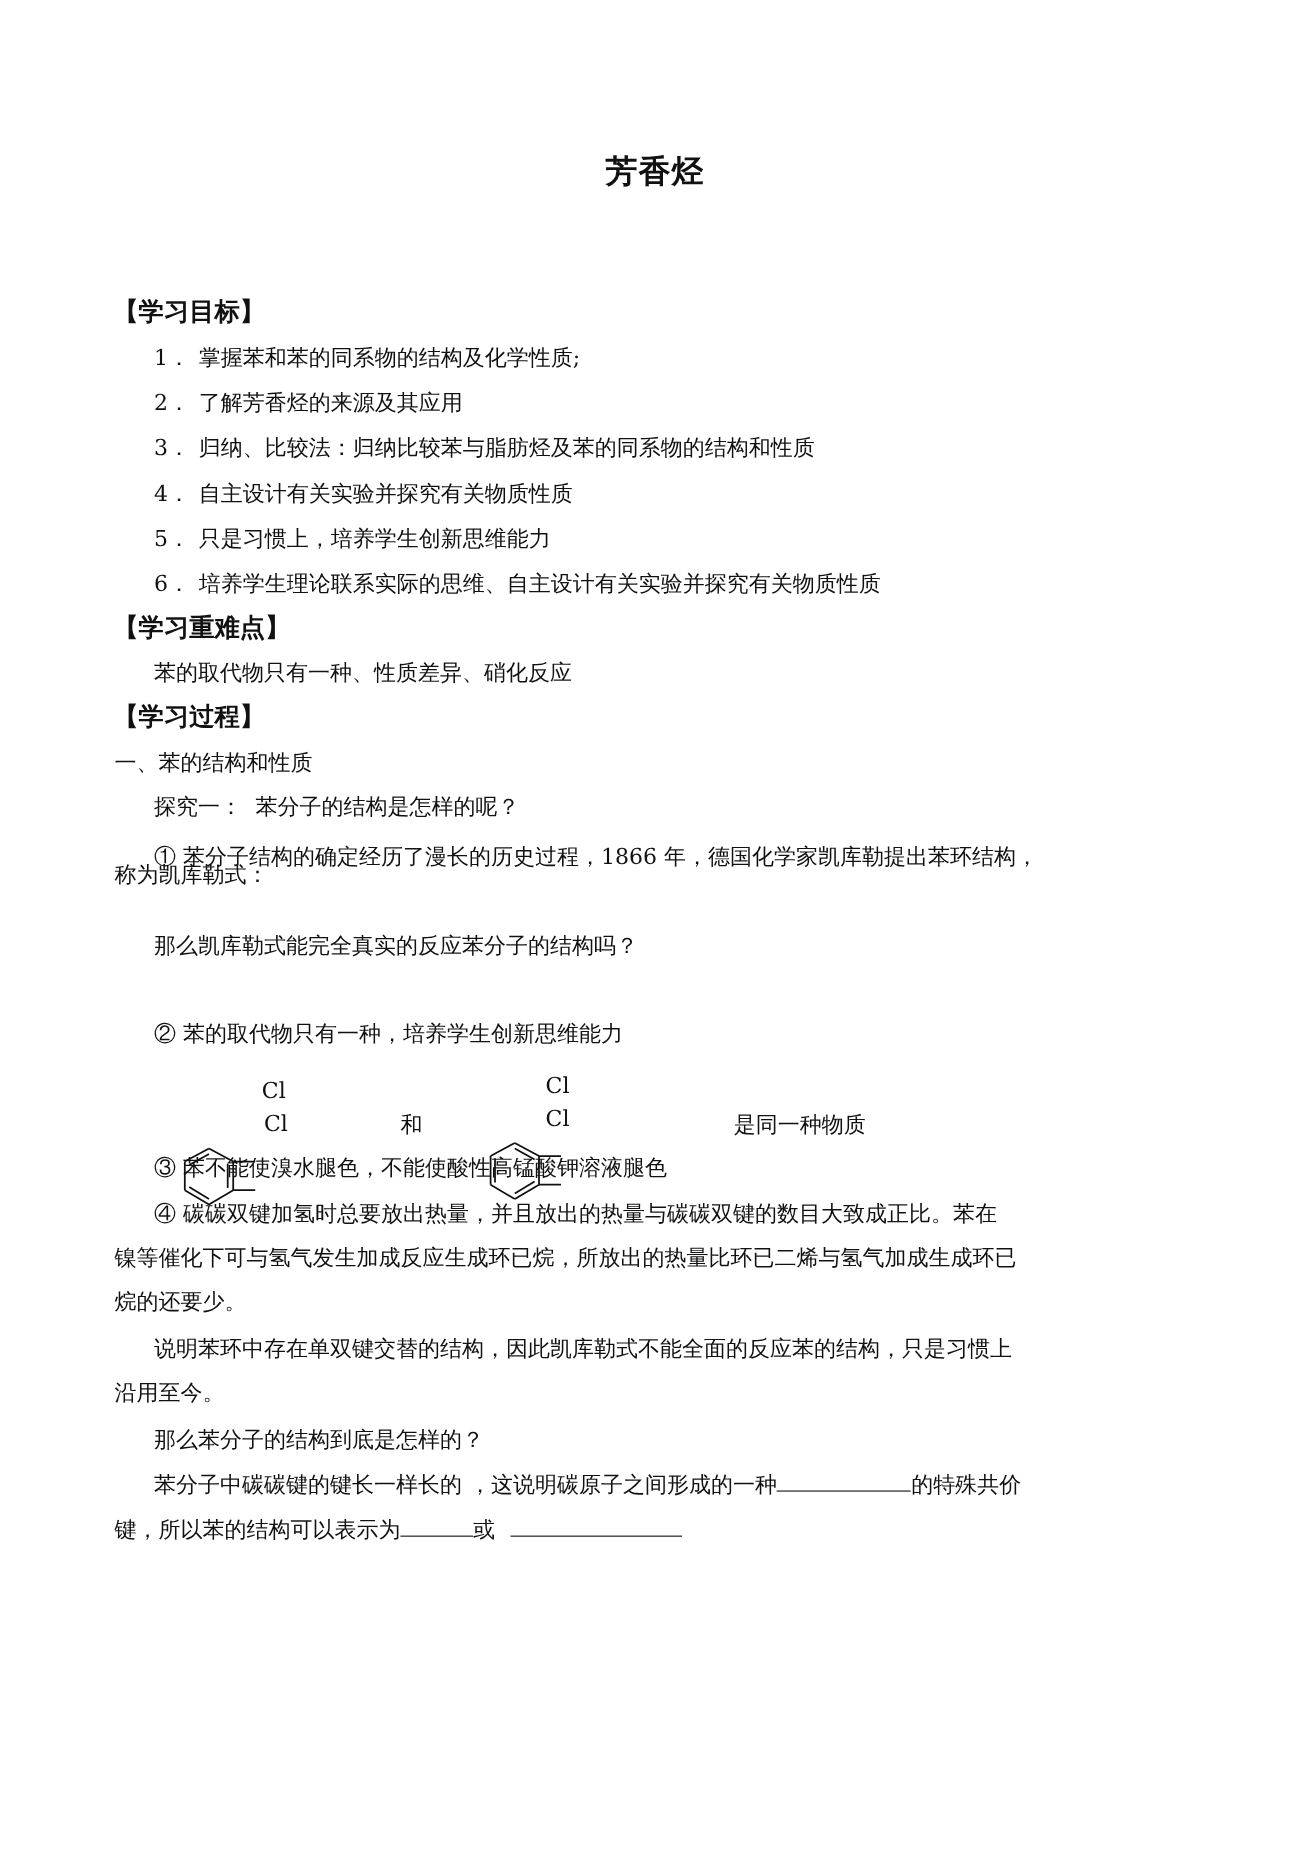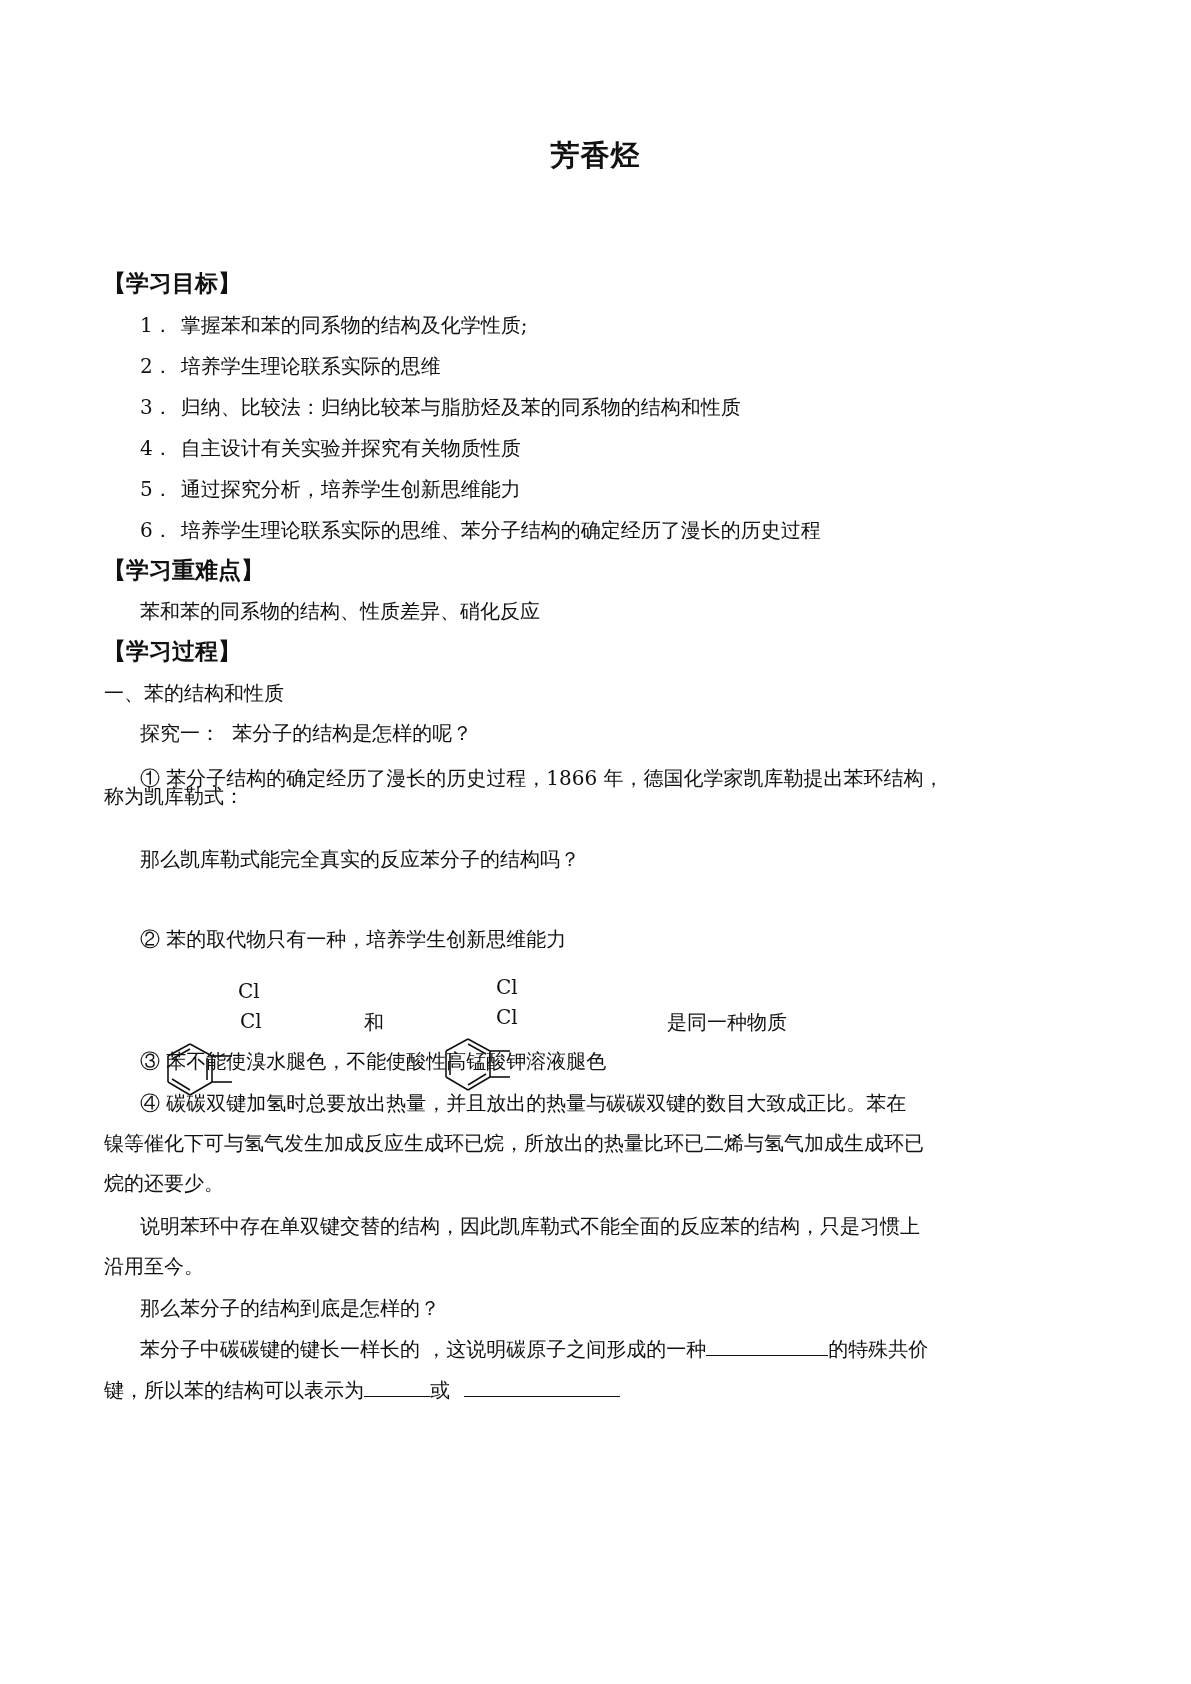--- a/index.html
+++ b/index.html
@@ -71,37 +71,37 @@
 <div class="page">
 
   <div class="title">芳香烃</div>
 
   <div class="heading" style="top:268px;">【学习目标】</div>
 
   <div class="line indent" style="top:312px;">
     <span class="num">1．</span><span>掌握苯和苯的同系物的结构及化学性质;</span>
   </div>
   <div class="line indent" style="top:353px;">
-    <span class="num">2．</span><span>培养学生理论联系实际的思维</span>
+    <span class="num">2．</span><span>了解芳香烃的来源及其应用</span>
   </div>
   <div class="line indent" style="top:394px;">
     <span class="num">3．</span><span>归纳、比较法：归纳比较苯与脂肪烃及苯的同系物的结构和性质</span>
   </div>
   <div class="line indent" style="top:435px;">
     <span class="num">4．</span><span>自主设计有关实验并探究有关物质性质</span>
   </div>
   <div class="line indent" style="top:476px;">
-    <span class="num">5．</span><span>通过探究分析，培养学生创新思维能力</span>
+    <span class="num">5．</span><span>只是习惯上，培养学生创新思维能力</span>
   </div>
   <div class="line indent" style="top:517px;">
-    <span class="num">6．</span><span>培养学生理论联系实际的思维、苯分子结构的确定经历了漫长的历史过程</span>
+    <span class="num">6．</span><span>培养学生理论联系实际的思维、自主设计有关实验并探究有关物质性质</span>
   </div>
 
   <div class="heading" style="top:555px;">【学习重难点】</div>
-  <div class="line indent" style="top:598px;">苯和苯的同系物的结构、性质差异、硝化反应</div>
+  <div class="line indent" style="top:598px;">苯的取代物只有一种、性质差异、硝化反应</div>
 
   <div class="heading" style="top:636px;">【学习过程】</div>
   <div class="line flush" style="top:680px;">一、苯的结构和性质</div>
   <div class="line indent" style="top:720px; word-spacing:6px;">探究一：  苯分子的结构是怎样的呢？</div>
 
   <div class="line indent" style="top:765px;">① 苯分子结构的确定经历了漫长的历史过程，1866 年，德国化学家凯库勒提出苯环结构，</div>
   <div class="line flush" style="top:785px;font-family:Liberation Mono, monospace;">称为凯库勒式：</div>
 
   <div class="line indent" style="top:846px;">那么凯库勒式能完全真实的反应苯分子的结构吗？</div>
   <div class="line indent" style="top:926px;">② 苯的取代物只有一种，培养学生创新思维能力</div>

